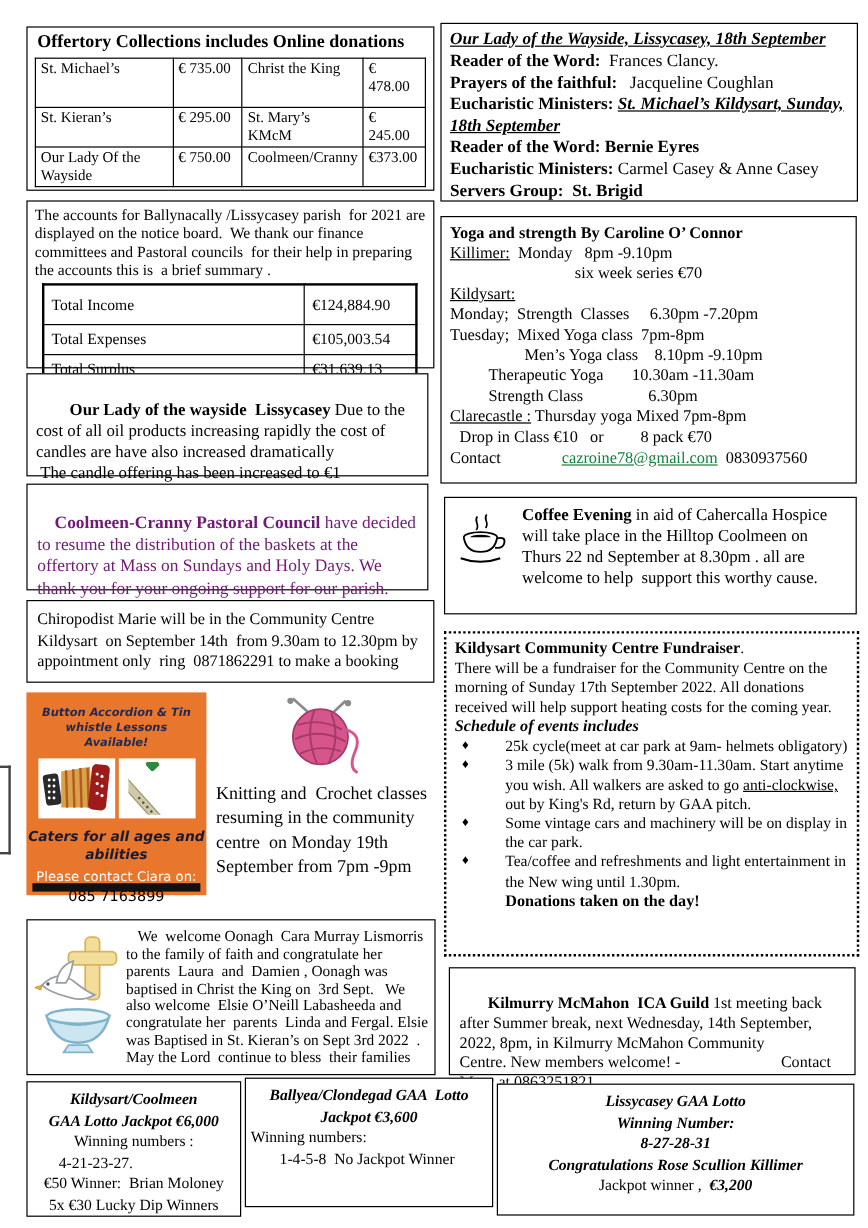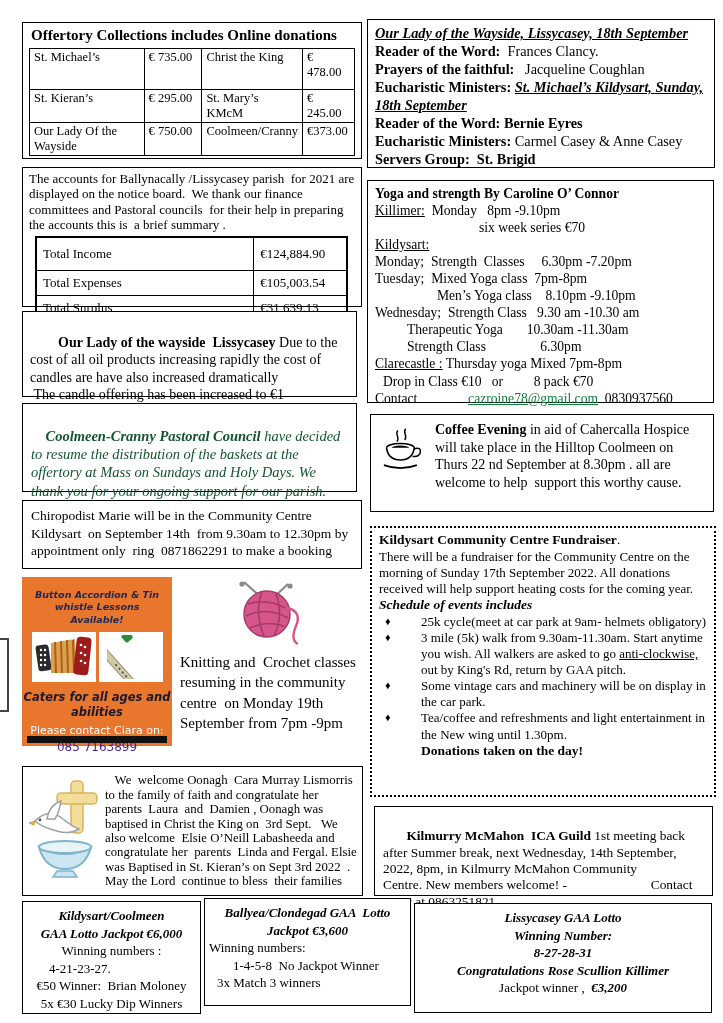--- a/index.html
+++ b/index.html
@@ -28,34 +28,34 @@
   #accounts td{border:1px solid #000;padding:1px 6px;}
   #accounts tr:nth-child(1) td{height:30px;}
   #accounts tr:nth-child(2) td{height:22px;}
   #accounts tr:nth-child(3) td{height:22px;}
   #accounts td.val{width:30%;}
 
   
   #candle{left:22px;top:311px;width:335px;height:86px;padding:4px 7px;font-size:14px;line-height:1.25;}
 
   
-  #coolmeen{left:22px;top:403px;width:335px;height:89px;padding:5px 8px;font-size:14.5px;line-height:1.25;color:#14532d;font-style:italic;}
+  #coolmeen{left:22px;top:403px;width:335px;height:89px;padding:5px 8px;font-size:14.5px;line-height:1.25;color:#701a75;}
 
   
   #chiro{left:22px;top:500px;width:340px;height:69px;padding:6px 8px;font-size:13.5px;line-height:1.3;}
 
   
   #ad{left:22px;top:577px;width:150px;height:169px;background:#E8762D;border:none;
       font-family:"DejaVu Sans","Liberation Sans",sans-serif;text-align:center;}
   #ad .head{font-size:9.5px;font-weight:bold;font-style:italic;color:#222a52;padding:12px 8px 6px 8px;line-height:1.3;}
   #ad .imgs{display:flex;justify-content:center;gap:3px;}
   #ad .imgbox{background:#fff;width:64px;height:50px;display:flex;align-items:center;justify-content:center;}
   #ad .caters{font-size:11.5px;font-weight:bold;font-style:italic;color:#1a1a2e;margin-top:8px;line-height:1.3;}
   #ad .contact{font-size:11px;color:#fff;margin-top:4px;}
-  #ad .phone{font-size:12px;color:#4c1d95;margin-top:3px;}
+  #ad .phone{font-size:12px;color:#000000;margin-top:3px;}
   #ad .bar{position:absolute;left:5px;right:5px;bottom:3px;height:7px;background:#111;}
 
   
   #knitting{left:180px;top:580px;width:182px;height:178px;border:none;text-align:left;}
   #knitting .icon{display:block;margin:0 auto;}
   #knitting .txt{font-size:15px;line-height:1.35;margin-top:6px;}
 
   
   #baptism{left:22px;top:766px;width:341px;height:130px;padding:3px 4px;display:flex;align-items:center;}
   #baptism .icon{flex:0 0 78px;}
@@ -162,21 +162,20 @@
   </div>
 
   <div id="yoga" class="box">
     <div class="b">Yoga and strength  By Caroline O’ Connor</div>
     <div><span class="lbl">Killimer:</span><span class="pw">  Monday   8pm -9.10pm</span></div>
     <div class="ind1 pw">six week series €70</div>
     <div><span class="lbl">Kildysart:</span></div>
     <div class="pw">Monday;  Strength  Classes     6.30pm -7.20pm</div>
     <div class="pw">Tuesday;  Mixed Yoga class  7pm-8pm</div>
     <div class="ind2 pw">Men’s Yoga class    8.10pm -9.10pm</div>
-    <div class="pw">Wednesday;  Strength Class   9.30 am -10.30 am</div>
     <div class="ind3 pw">Therapeutic Yoga       10.30am -11.30am</div>
     <div class="ind3 pw">Strength Class                6.30pm</div>
     <div><span class="lbl">Clarecastle :</span><span class="pw"> Thursday yoga Mixed 7pm-8pm</span></div>
     <div class="ind4 pw">Drop in Class €10   or         8 pack €70</div>
     <div><span class="pw">Contact  </span><a>cazroine78@gmail.com</a><span class="pw">  0830937560</span></div>
   </div>
 
   <div id="candle" class="box pw">
     <span style="margin-left:14px"></span><b>Our Lady of the wayside  Lissycasey</b><span> Due to the cost of all oil products increasing rapidly the cost of candles are have also increased dramatically
  The candle offering has been increased to €1</span>
@@ -335,21 +334,20 @@
     <div style="text-align:left;margin-left:22px">4-21-23-27.</div>
     <div class="pw">€50 Winner:  Brian Moloney</div>
     <div>5x €30 Lucky Dip Winners</div>
   </div>
 
   <div id="lotto2" class="box lotto">
     <div class="bi t pw">Ballyea/Clondegad GAA  Lotto</div>
     <div class="bi t">Jackpot €3,600</div>
     <div>Winning numbers:</div>
     <div class="l2 pw">1-4-5-8  No Jackpot Winner</div>
-    <div class="l3">3x Match 3 winners</div>
   </div>
 
   <div id="lotto3" class="box lotto">
     <div class="bi">Lissycasey GAA Lotto</div>
     <div class="bi">Winning Number:</div>
     <div class="bi">8-27-28-31</div>
     <div class="bi">Congratulations Rose Scullion Killimer</div>
     <div><span class="pw">Jackpot winner ,  </span><span class="bi">€3,200</span></div>
   </div>
 

